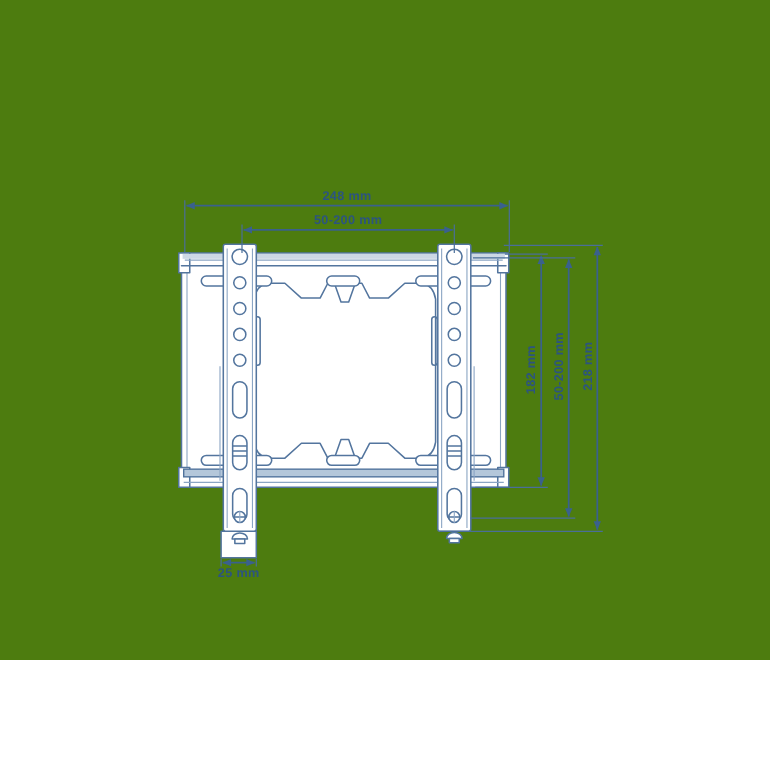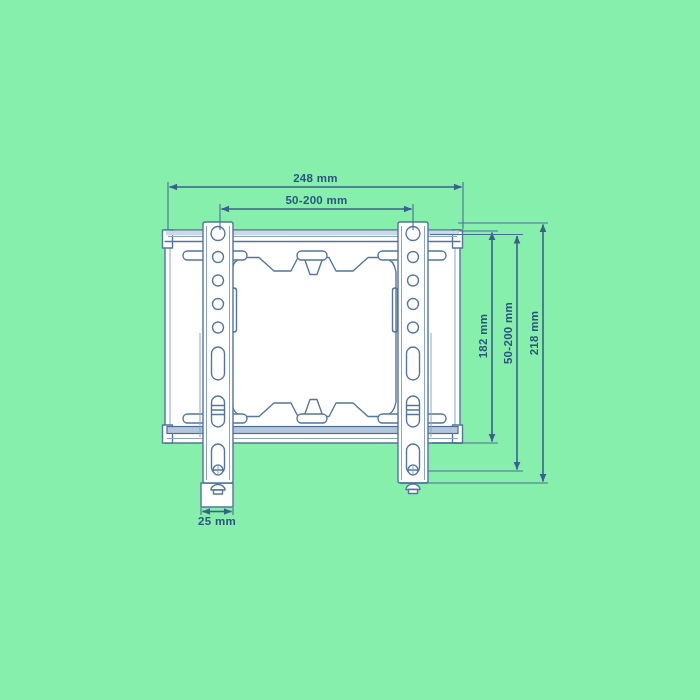--- a/index.html
+++ b/index.html
@@ -7,22 +7,22 @@
     padding: 0;
     background: #ffffff;
     width: 700px;
     height: 700px;
     overflow: hidden;
     font-family: "Liberation Sans", sans-serif;
   }
   .canvas {
     position: relative;
     width: 700px;
-    height: 700px;
-    background: #86efac;
+    height: 600px;
+    background: #4d7c0f;
   }
   svg { display: block; }
 
   
   .ln   { stroke: #53759e; stroke-width: 1.4; fill: none; stroke-linejoin: round; stroke-linecap: round; }
   .lnf  { stroke: #53759e; stroke-width: 1.4; fill: #ffffff; stroke-linejoin: round; }
   .thin { stroke: #8aa5c4; stroke-width: 1;   fill: none; }
   .band { fill: #b4c7da; stroke: #4a6e99; stroke-width: 1.2; }
   .bandlite { fill: #ccd8e5; stroke: none; }
 

